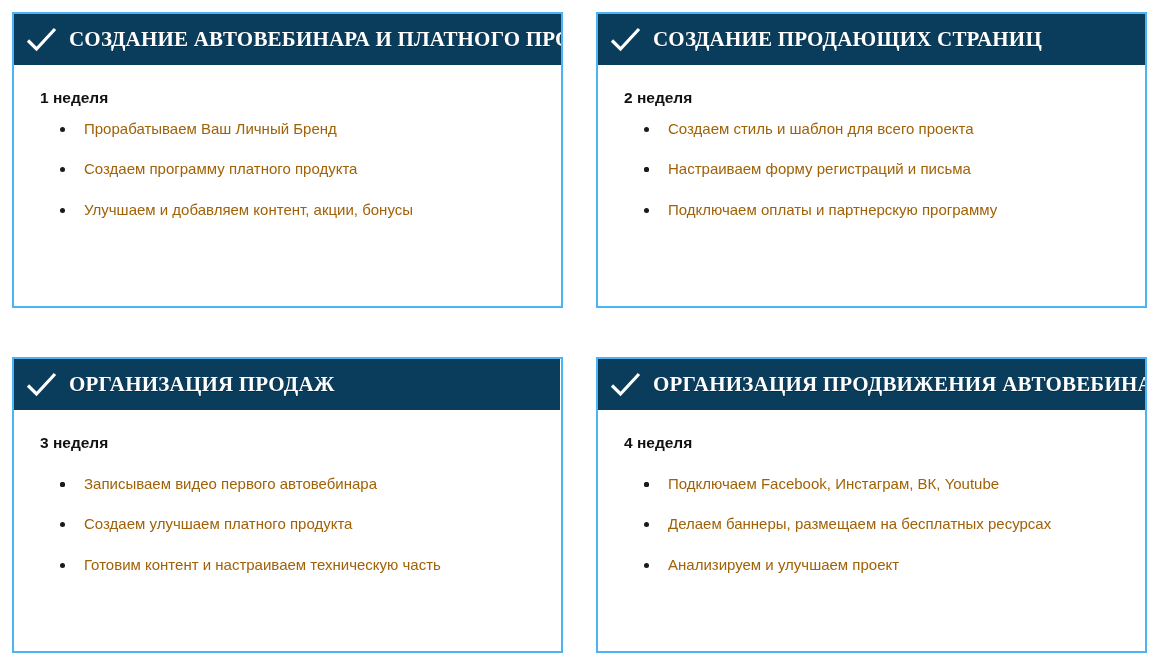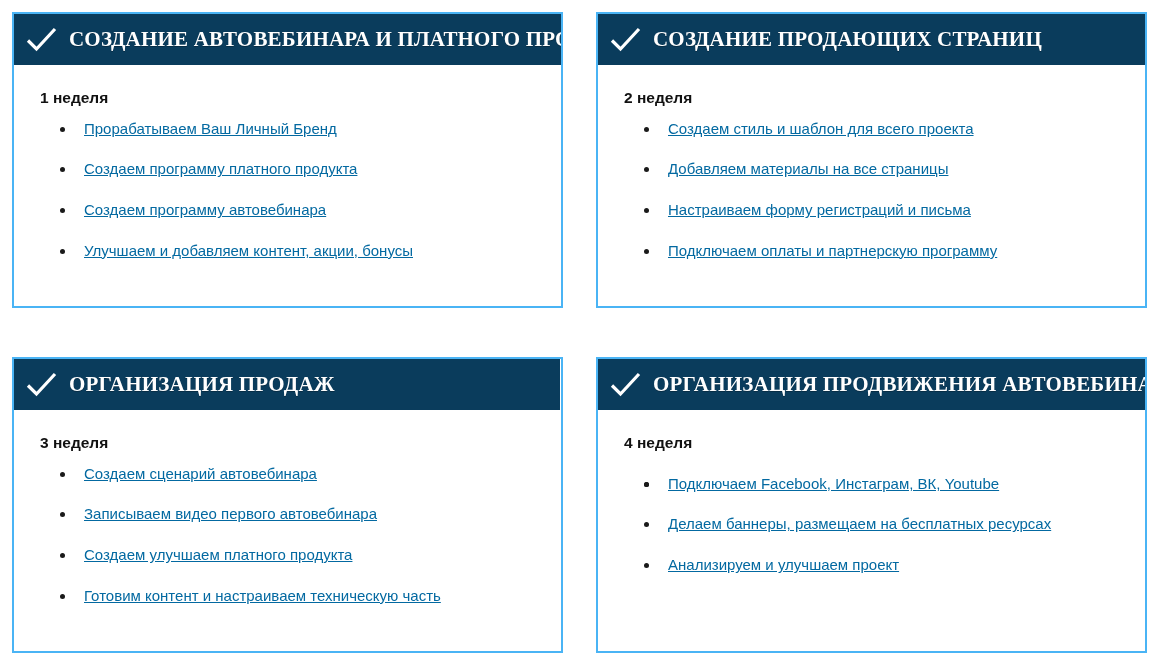--- a/index.html
+++ b/index.html
@@ -85,24 +85,23 @@
     list-style: none;
     margin: 0;
     padding: 0;
   }
 
   ul.task-list li {
     position: relative;
     padding-left: 24px;
     margin: 0 0 22px 20px;
     font-size: 15px;
-    color: #0369a1;
+    color: #a16207;
     line-height: 1.25;
     white-space: nowrap;
-    text-decoration: underline;
   }
   ul.task-list li:last-child { margin-bottom: 0; }
 
   ul.task-list li .bullet {
     position: absolute;
     left: 0;
     top: 7px;
     width: 5px;
     height: 5px;
     border-radius: 50%;
@@ -119,55 +118,54 @@
       <svg class="check-icon" viewBox="0 0 31 26">
         <path d="M2 13.5 L10.5 22 L29 2" fill="none" stroke="#ffffff" stroke-width="3.2" stroke-linecap="butt" stroke-linejoin="miter"></path>
       </svg>
       <span class="card-title">СОЗДАНИЕ АВТОВЕБИНАРА И ПЛАТНОГО ПРОДУКТА</span>
     </div>
     <div class="card-body">
       <div class="week-label">1 неделя</div>
       <ul class="task-list">
         <li><span class="bullet"></span><span>Прорабатываем Ваш Личный Бренд</span></li>
         <li><span class="bullet"></span><span>Создаем программу платного продукта</span></li>
-        <li><span class="bullet"></span><span>Создаем программу автовебинара</span></li>
         <li><span class="bullet"></span><span>Улучшаем и добавляем контент, акции, бонусы</span></li>
       </ul>
     </div>
   </div>
 
   <div class="card h-short">
     <div class="card-header">
       <svg class="check-icon" viewBox="0 0 31 26">
         <path d="M2 13.5 L10.5 22 L29 2" fill="none" stroke="#ffffff" stroke-width="3.2" stroke-linecap="butt" stroke-linejoin="miter"></path>
       </svg>
       <span class="card-title">СОЗДАНИЕ ПРОДАЮЩИХ СТРАНИЦ</span>
     </div>
     <div class="card-body">
       <div class="week-label">2 неделя</div>
       <ul class="task-list">
         <li><span class="bullet"></span><span>Создаем стиль и шаблон для всего проекта</span></li>
-        <li><span class="bullet"></span><span>Добавляем материалы на все страницы</span></li>
+        <li><span class="bullet"></span></li>
         <li><span class="bullet"></span><span>Настраиваем форму регистраций и письма</span></li>
         <li><span class="bullet"></span><span>Подключаем оплаты и партнерскую программу</span></li>
       </ul>
     </div>
   </div>
 
   <div class="card h-vshort">
     <div class="card-header">
       <svg class="check-icon" viewBox="0 0 31 26">
         <path d="M2 13.5 L10.5 22 L29 2" fill="none" stroke="#ffffff" stroke-width="3.2" stroke-linecap="butt" stroke-linejoin="miter"></path>
       </svg>
       <span class="card-title">ОРГАНИЗАЦИЯ ПРОДАЖ</span>
     </div>
     <div class="card-body">
       <div class="week-label">3 неделя</div>
       <ul class="task-list">
-        <li><span class="bullet"></span><span>Создаем сценарий автовебинара</span></li>
+        <li><span class="bullet"></span></li>
         <li><span class="bullet"></span><span>Записываем видео первого автовебинара</span></li>
         <li><span class="bullet"></span><span>Создаем улучшаем платного продукта</span></li>
         <li><span class="bullet"></span><span>Готовим контент и настраиваем техническую часть</span></li>
       </ul>
     </div>
   </div>
 
   <div class="card">
     <div class="card-header">
       <svg class="check-icon" viewBox="0 0 31 26">

